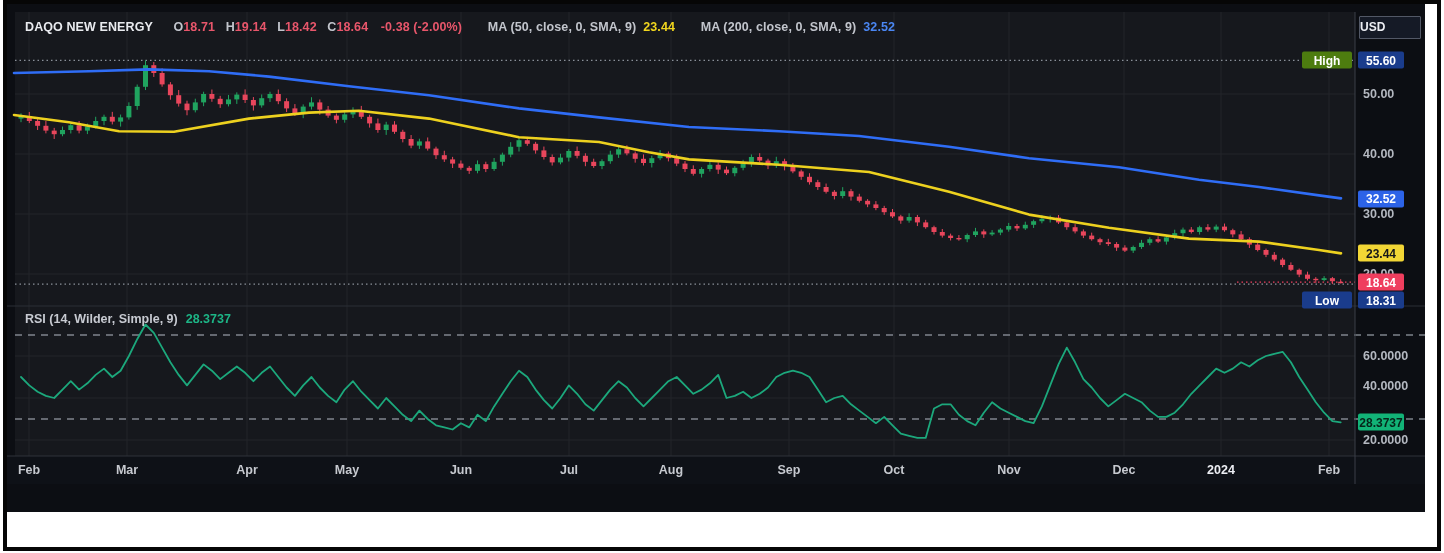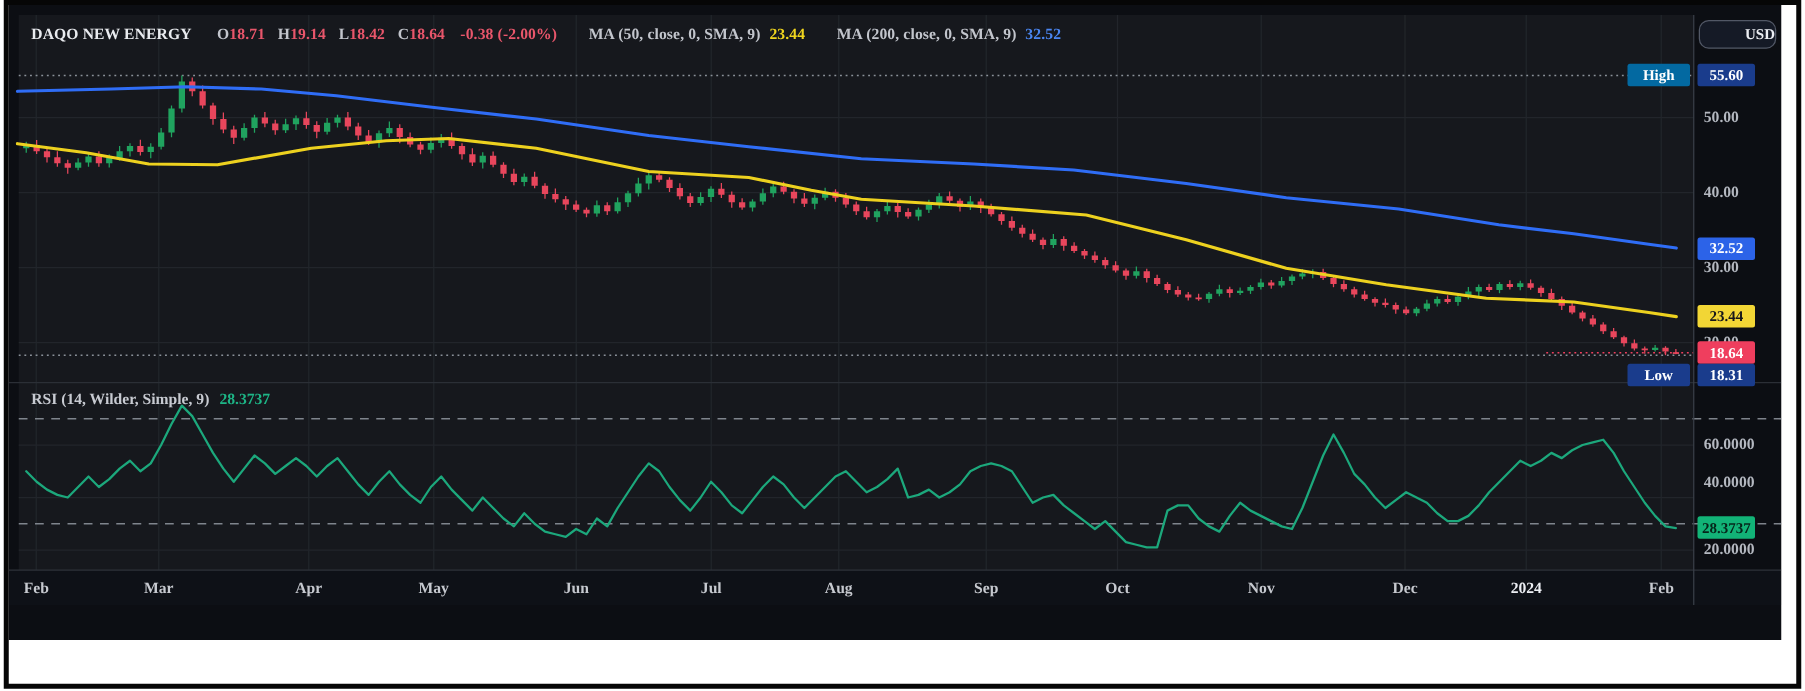--- a/index.html
+++ b/index.html
@@ -1,37 +1,37 @@
 <!DOCTYPE html>
 <html><head>
 <meta charset="utf-8">
 <style>
   html,body{margin:0;padding:0;background:#ffffff;}
   .page{position:relative;width:1444px;height:553px;background:#ffffff;overflow:hidden;
-        font-family:Liberation Serif, serif;}
+        font-family:Liberation Sans, sans-serif;}
   .frame{position:absolute;left:3px;top:0;width:1438px;height:551px;box-sizing:border-box;
          border:4px solid #060606;background:#ffffff;}
   .chart{position:absolute;left:0;top:0;width:1418px;height:508px;background:#0c0e13;overflow:hidden;}
   .chart svg{position:absolute;left:0;top:0;}
   
   .hdr{position:absolute;left:18px;top:16px;white-space:nowrap;font-size:12.5px;font-weight:700;
        color:#c7cad1;z-index:5;letter-spacing:.1px;}
   .hdr .sym{color:#e9ebef;margin-right:10px;}
   .hdr .lbl{color:#c2c5cc;margin-left:7px;}
   .hdr .vred{color:#e8566b;}
   .hdr .chg{margin-left:9px;}
   .hdr .ma{margin-left:22px;}
   .hdr .vyellow{color:#f0d51e;margin-left:7px;}
   .hdr .vblue{color:#4a86f2;margin-left:7px;}
   .rsihdr{position:absolute;left:18px;top:308px;font-size:12.5px;font-weight:700;color:#c7cad1;z-index:5;}
   .rsihdr .vgreen{color:#1db586;margin-left:8px;}
   
   .usd{position:absolute;left:1352px;top:12px;width:62px;height:23px;box-sizing:border-box;
-       background:#151a26;border:1px solid #525866;border-radius:8px;color:#eceef3;
-       font-size:12px;font-weight:700;text-align:right;line-height:21px;z-index:6;cursor:pointer;}
+       background:#151a26;border:1px solid #525866;border-radius:1px;color:#eceef3;
+       font-size:12px;font-weight:700;text-align:left;line-height:21px;z-index:6;cursor:pointer;}
   
   .ptick{position:absolute;left:1356px;transform:translateY(-50%);font-size:12.5px;font-weight:700;
          color:#b4b8c0;z-index:1;}
   .badge{position:absolute;left:1351px;width:46px;transform:translateY(-50%);text-align:center;
          font-size:12px;font-weight:700;color:#fff;border-radius:2px;padding:1.5px 0;z-index:3;}
   .tag{position:absolute;left:1295px;width:50px;transform:translateY(-50%);text-align:center;
        font-size:12px;font-weight:700;color:#fff;border-radius:2px;padding:1.5px 0;z-index:3;}
   .mon{position:absolute;top:459px;transform:translateX(-50%);font-size:12.5px;font-weight:700;
        color:#c6c9cf;z-index:2;}
   .mon.year{color:#eceef3;}
@@ -428,21 +428,21 @@
 
       <div id="axis-layer">
           <div class="ptick" style="top: 90px;">50.00</div>
           <div class="ptick" style="top: 150px;">40.00</div>
           <div class="ptick" style="top: 210px;">30.00</div>
           <div class="ptick" style="top: 270px;">20.00</div>
           <div class="ptick" style="top: 352px;">60.0000</div>
           <div class="ptick" style="top: 382px;">40.0000</div>
           <div class="ptick" style="top: 436px;">20.0000</div>
           <div class="badge" style="top: 56.4px; background: rgb(26, 60, 140); color: rgb(255, 255, 255);">55.60</div>
-          <div class="tag" style="top: 56.4px; background: #0369a1;">High</div>
+          <div class="tag" style="top: 56.4px; background: #4d7c0f;">High</div>
           <div class="badge" style="top: 194.88px; background: rgb(44, 99, 232); color: rgb(255, 255, 255);">32.52</div>
           <div class="badge" style="top: 249.36px; background: rgb(242, 214, 53); color: rgb(21, 22, 26);">23.44</div>
           <div class="badge" style="top: 278.16px; background: rgb(239, 62, 94); color: rgb(255, 255, 255);">18.64</div>
           <div class="badge" style="top: 296.14px; background: rgb(26, 60, 140); color: rgb(255, 255, 255);">18.31</div>
           <div class="tag" style="top: 296.14px; background: rgb(26, 60, 140);">Low</div>
           <div class="badge" style="top: 418.415px; background: rgb(18, 179, 119); color: rgb(6, 37, 26);">28.3737</div>
         </div>
       <div id="month-layer">
           <div class="mon" style="left: 22px;">Feb</div>
           <div class="mon" style="left: 120px;">Mar</div>

